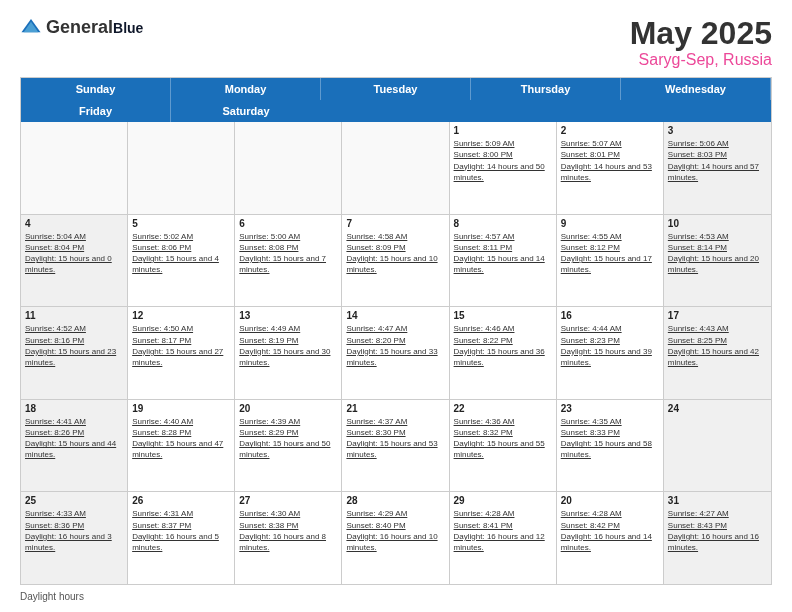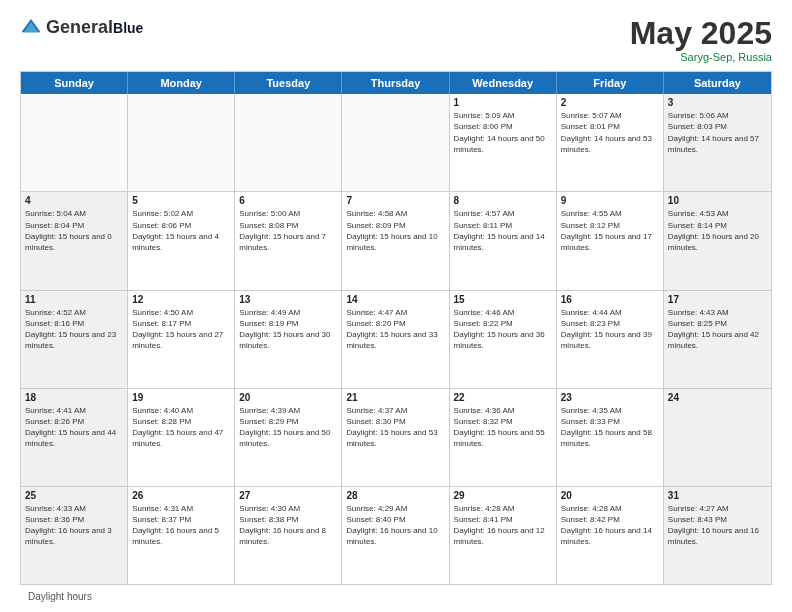--- a/index.html
+++ b/index.html
@@ -45,32 +45,32 @@
     .title-block {
       text-align: right;
     }
     .title-month {
       font-size: 32px;
       font-weight: bold;
       color: #333;
       line-height: 1.1;
     }
     .title-location {
-      font-size: 11px;
-      color: #15803d;
+      font-size: 16px;
+      color: #ec4899;
     }
     .calendar {
       flex: 1;
       display: flex;
       flex-direction: column;
       border: 1px solid #ccc;
     }
     .cal-header-row {
       display: grid;
-      grid-template-columns: repeat(7, 1fr);
+      grid-template-columns: repeat(5, 1fr);
       background: #1a6fba;
     }
     .cal-header-cell {
       color: #fff;
       font-size: 11px;
       font-weight: bold;
       padding: 5px 4px;
       text-align: center;
       border-right: 1px solid rgba(255,255,255,0.3);
     }
@@ -101,27 +101,27 @@
     .day-number {
       font-size: 10px;
       font-weight: bold;
       margin-bottom: 2px;
       color: #222;
     }
     .cell-text {
       font-size: 8px;
       line-height: 1.4;
       color: #333;
+      text-decoration: underline;
     }
     .footer {
       margin-top: 6px;
       font-size: 10px;
       color: #555;
       text-align: left;
-      margin-left: 8px;
     }
   </style>
 </head>
 <body>
 
 <div class="page">
   <div class="header">
     <div class="logo">
       <svg class="logo-icon" viewBox="0 0 30 30" xmlns="http://www.w3.org/2000/svg">
         <polygon points="15,4 28,22 2,22" fill="#1a6fba"></polygon>

